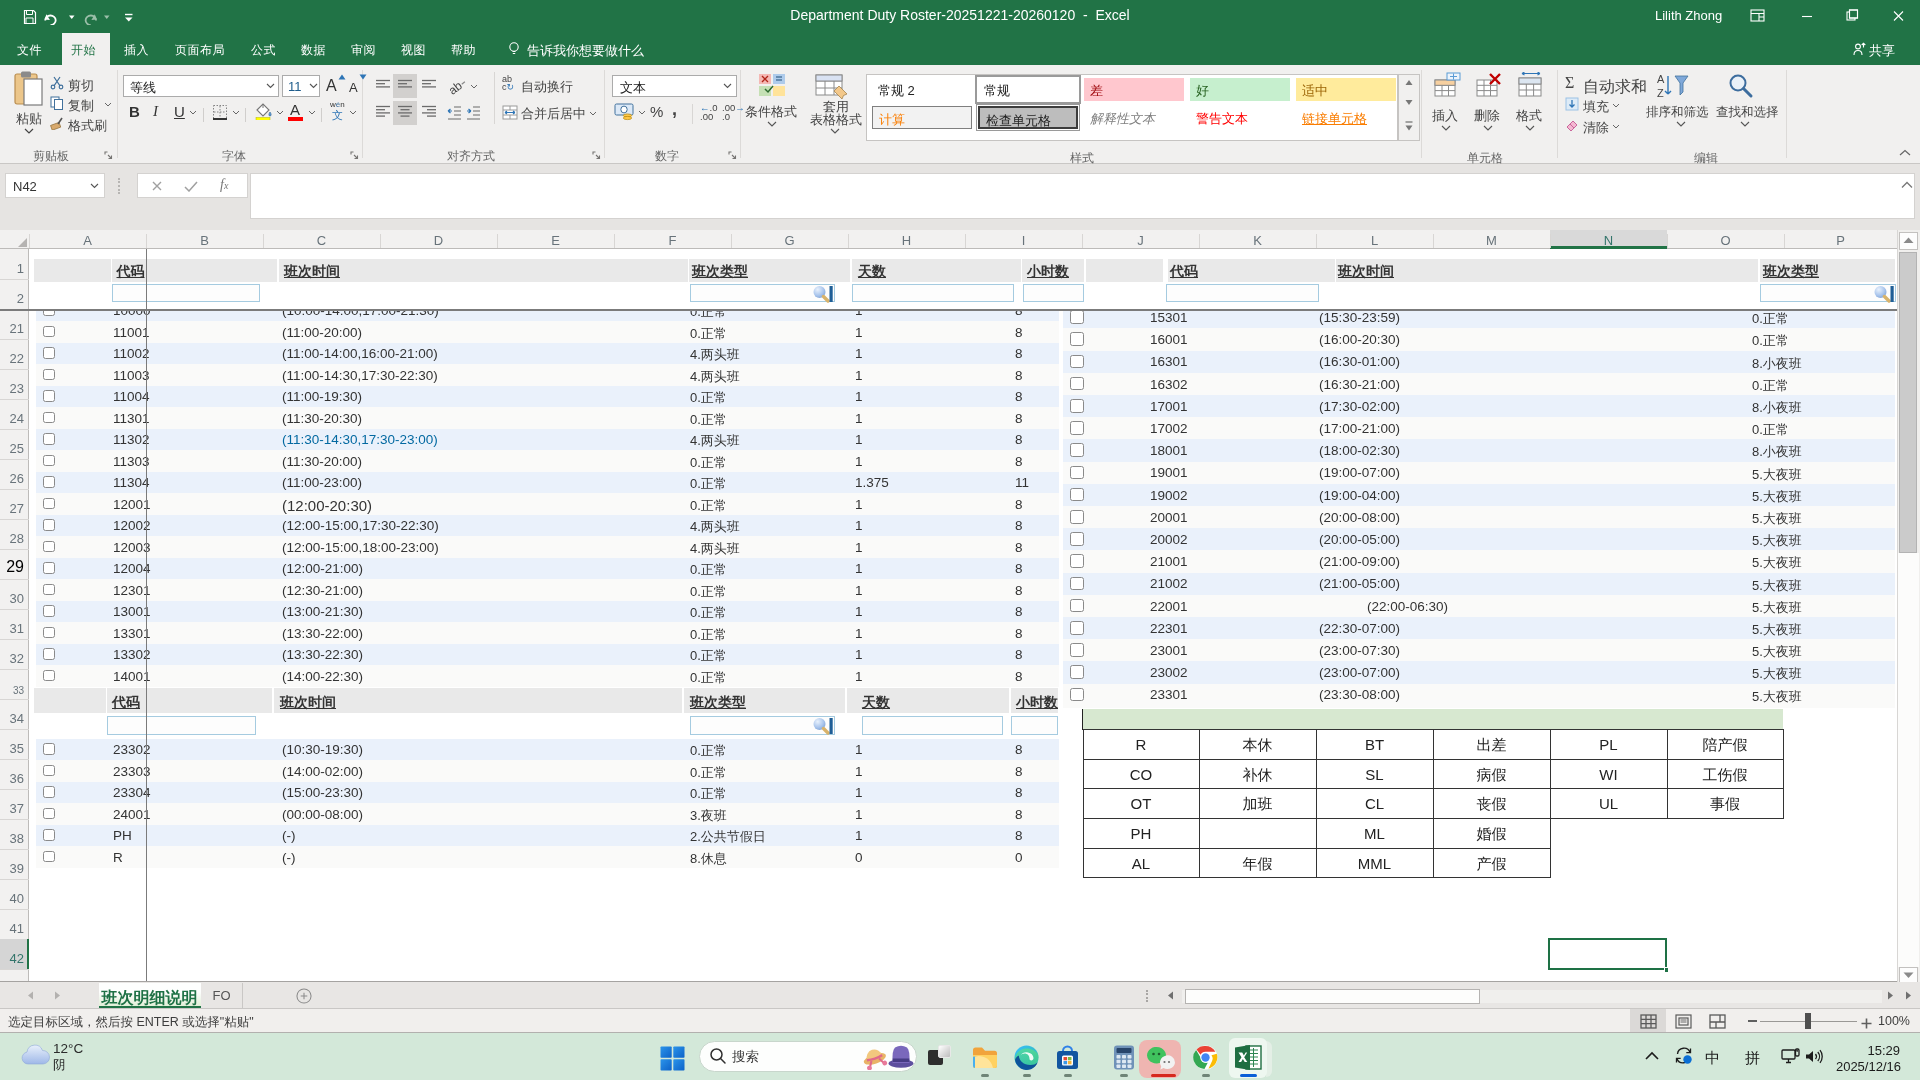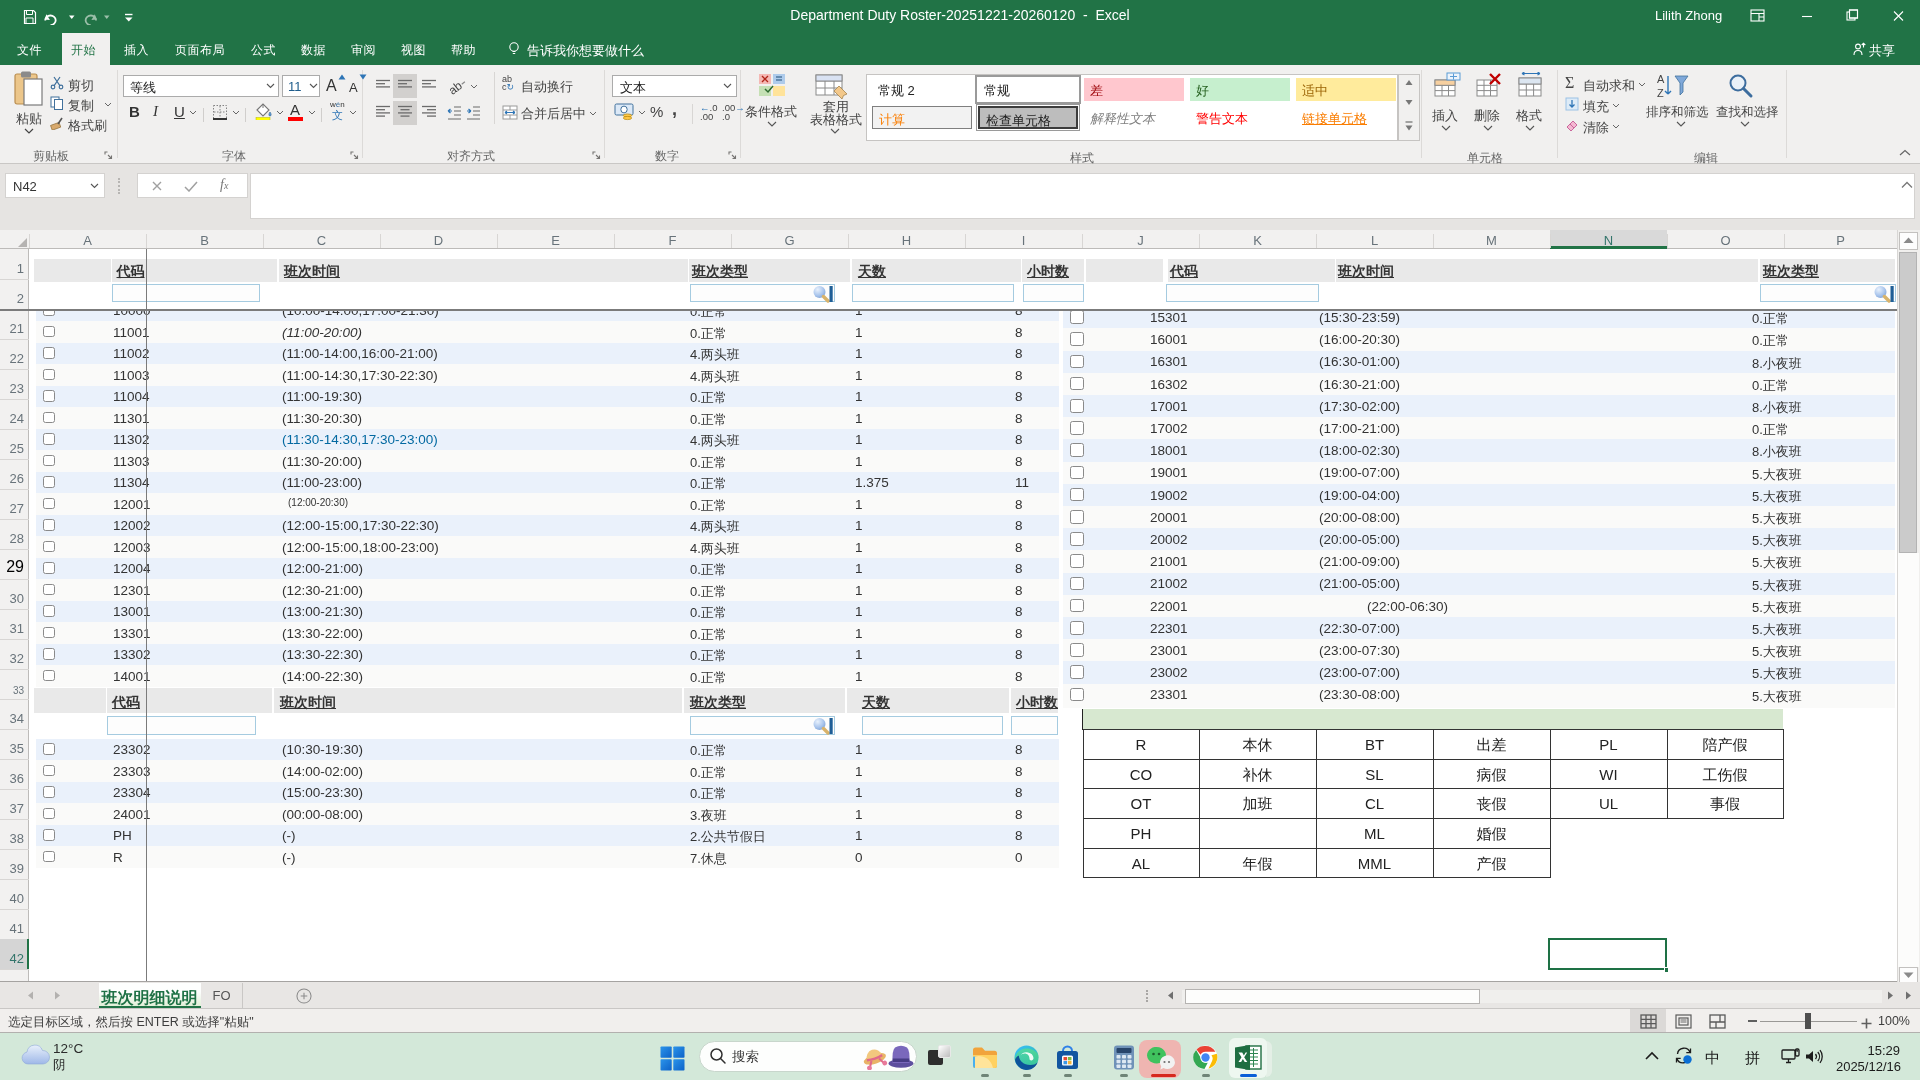--- a/index.html
+++ b/index.html
@@ -373,21 +373,21 @@
     <g stroke="#2e75b6" fill="none" stroke-width="1.1">
       <path d="M5 1.5 h18 M5 1.5 l2.5-1.5 M5 1.5 l2.5 1.5 M23 1.5 l-2.5-1.5 M23 1.5 l-2.5 1.5"></path>
     </g>
   </svg>
 <div class="ab" style="left:1516px;top:107px;font-size:13px;color:#444;">格式</div>
 <svg class="ab" style="left:1525px;top:125px" width="10" height="6">
     <path d="M1 1 l4 4 4-4" fill="none" stroke="#555" stroke-width="1.1"></path>
   </svg>
 <div class="ab" style="left:1467px;top:150px;font-size:12px;color:#666;">单元格</div>
 <div class="ab" style="left:1565px;top:74px;font-size:16px;color:#444;font-family:&quot;Liberation Serif&quot;,serif;">Σ</div>
-<div class="ab" style="left:1583px;top:77px;font-size:13px;color:#444;">自动求和</div>
+<div class="ab" style="left:1583px;top:77px;font-size:16px;color:#444;">自动求和</div>
 <svg class="ab" style="left:1638px;top:82px" width="8" height="5">
     <path d="M1 1 l3 3 3-3" fill="none" stroke="#666" stroke-width="1"></path>
   </svg>
 <svg class="ab" style="left:1565px;top:97px" width="14" height="14" viewBox="0 0 14 14">
     <rect x="1" y="1" width="12" height="12" fill="#ddebf7" stroke="#9bc2e6"></rect>
     <path d="M7 3 v7 M4.5 7.5 L7 10 l2.5-2.5" stroke="#2e75b6" fill="none" stroke-width="1.3"></path>
   </svg>
 <div class="ab" style="left:1583px;top:98px;font-size:13px;color:#444;">填充</div>
 <svg class="ab" style="left:1612px;top:103px" width="8" height="5">
     <path d="M1 1 l3 3 3-3" fill="none" stroke="#666" stroke-width="1"></path>
@@ -588,21 +588,21 @@
 <div class="ab" style="left:36px;top:-11.100000000000023px;width:1023px;height:21.5px;background:#eaf1fb;"></div>
 <div class="ab" style="left:43px;top:-6.600000000000023px;width:11.5px;height:11.5px;background:#fff;border:1.4px solid #8a8a8a;border-radius:2.5px;"></div>
 <div class="ab" style="left:113px;top:-7.900000000000034px;font-size:13.5px;color:#333;">10000</div>
 <div class="ab" style="left:282px;top:-7.900000000000034px;font-size:13.5px;color:#333;">(10:00-14:00,17:00-21:30)</div>
 <div class="ab" style="left:690px;top:-7.600000000000023px;font-size:13px;color:#333;">0.正常</div>
 <div class="ab" style="left:855px;top:-7.900000000000034px;font-size:13.5px;color:#333;">1</div>
 <div class="ab" style="left:1015px;top:-7.900000000000034px;font-size:13.5px;color:#333;">8</div>
 <div class="ab" style="left:36px;top:10.399999999999977px;width:1023px;height:21.5px;background:#fafaf9;"></div>
 <div class="ab" style="left:43px;top:14.899999999999977px;width:11.5px;height:11.5px;background:#fff;border:1.4px solid #8a8a8a;border-radius:2.5px;"></div>
 <div class="ab" style="left:113px;top:13.599999999999966px;font-size:13.5px;color:#333;">11001</div>
-<div class="ab" style="left:282px;top:13.599999999999966px;font-size:13.5px;color:#333;font-style:italic;">(11:00-20:00)</div>
+<div class="ab" style="left:282px;top:13.599999999999966px;font-size:13.5px;color:#333;">(11:00-20:00)</div>
 <div class="ab" style="left:690px;top:13.899999999999977px;font-size:13px;color:#333;">0.正常</div>
 <div class="ab" style="left:855px;top:13.599999999999966px;font-size:13.5px;color:#333;">1</div>
 <div class="ab" style="left:1015px;top:13.599999999999966px;font-size:13.5px;color:#333;">8</div>
 <div class="ab" style="left:36px;top:31.899999999999977px;width:1023px;height:21.5px;background:#eaf1fb;"></div>
 <div class="ab" style="left:43px;top:36.39999999999998px;width:11.5px;height:11.5px;background:#fff;border:1.4px solid #8a8a8a;border-radius:2.5px;"></div>
 <div class="ab" style="left:113px;top:35.099999999999966px;font-size:13.5px;color:#333;">11002</div>
 <div class="ab" style="left:282px;top:35.099999999999966px;font-size:13.5px;color:#333;">(11:00-14:00,16:00-21:00)</div>
 <div class="ab" style="left:690px;top:35.39999999999998px;font-size:13px;color:#333;">4.两头班</div>
 <div class="ab" style="left:855px;top:35.099999999999966px;font-size:13.5px;color:#333;">1</div>
 <div class="ab" style="left:1015px;top:35.099999999999966px;font-size:13.5px;color:#333;">8</div>
@@ -644,21 +644,21 @@
 <div class="ab" style="left:36px;top:160.89999999999998px;width:1023px;height:21.5px;background:#eaf1fb;"></div>
 <div class="ab" style="left:43px;top:165.39999999999998px;width:11.5px;height:11.5px;background:#fff;border:1.4px solid #8a8a8a;border-radius:2.5px;"></div>
 <div class="ab" style="left:113px;top:164.09999999999997px;font-size:13.5px;color:#333;">11304</div>
 <div class="ab" style="left:282px;top:164.09999999999997px;font-size:13.5px;color:#333;">(11:00-23:00)</div>
 <div class="ab" style="left:690px;top:164.39999999999998px;font-size:13px;color:#333;">0.正常</div>
 <div class="ab" style="left:855px;top:164.09999999999997px;font-size:13.5px;color:#333;">1.375</div>
 <div class="ab" style="left:1015px;top:164.09999999999997px;font-size:13.5px;color:#333;">11</div>
 <div class="ab" style="left:36px;top:182.39999999999998px;width:1023px;height:21.5px;background:#fafaf9;"></div>
 <div class="ab" style="left:43px;top:186.89999999999998px;width:11.5px;height:11.5px;background:#fff;border:1.4px solid #8a8a8a;border-radius:2.5px;"></div>
 <div class="ab" style="left:113px;top:185.59999999999997px;font-size:13.5px;color:#333;">12001</div>
-<div class="ab" style="left:288px;top:185.59999999999997px;font-size:10px;color:#333;">(12:00-20:30)</div>
+<div class="ab" style="left:282px;top:185.59999999999997px;font-size:15px;color:#333;">(12:00-20:30)</div>
 <div class="ab" style="left:690px;top:185.89999999999998px;font-size:13px;color:#333;">0.正常</div>
 <div class="ab" style="left:855px;top:185.59999999999997px;font-size:13.5px;color:#333;">1</div>
 <div class="ab" style="left:1015px;top:185.59999999999997px;font-size:13.5px;color:#333;">8</div>
 <div class="ab" style="left:36px;top:203.89999999999998px;width:1023px;height:21.5px;background:#eaf1fb;"></div>
 <div class="ab" style="left:43px;top:208.39999999999998px;width:11.5px;height:11.5px;background:#fff;border:1.4px solid #8a8a8a;border-radius:2.5px;"></div>
 <div class="ab" style="left:113px;top:207.10000000000002px;font-size:13.5px;color:#333;">12002</div>
 <div class="ab" style="left:282px;top:207.10000000000002px;font-size:13.5px;color:#333;">(12:00-15:00,17:30-22:30)</div>
 <div class="ab" style="left:690px;top:207.39999999999998px;font-size:13px;color:#333;">4.两头班</div>
 <div class="ab" style="left:855px;top:207.10000000000002px;font-size:13.5px;color:#333;">1</div>
 <div class="ab" style="left:1015px;top:207.10000000000002px;font-size:13.5px;color:#333;">8</div>
@@ -763,21 +763,21 @@
 <div class="ab" style="left:43px;top:518.4px;width:11.5px;height:11.5px;background:#fff;border:1.4px solid #8a8a8a;border-radius:2.5px;"></div>
 <div class="ab" style="left:113px;top:517.1px;font-size:13.5px;color:#333;">PH</div>
 <div class="ab" style="left:282px;top:517.1px;font-size:13.5px;color:#333;">(-)</div>
 <div class="ab" style="left:690px;top:517.4px;font-size:13px;color:#333;">2.公共节假日</div>
 <div class="ab" style="left:855px;top:517.1px;font-size:13.5px;color:#333;">1</div>
 <div class="ab" style="left:1015px;top:517.1px;font-size:13.5px;color:#333;">8</div>
 <div class="ab" style="left:36px;top:535.4px;width:1023px;height:21.5px;background:#fafaf9;"></div>
 <div class="ab" style="left:43px;top:539.9px;width:11.5px;height:11.5px;background:#fff;border:1.4px solid #8a8a8a;border-radius:2.5px;"></div>
 <div class="ab" style="left:113px;top:538.6px;font-size:13.5px;color:#333;">R</div>
 <div class="ab" style="left:282px;top:538.6px;font-size:13.5px;color:#333;">(-)</div>
-<div class="ab" style="left:690px;top:538.9px;font-size:13px;color:#333;">7.休息</div>
+<div class="ab" style="left:690px;top:538.9px;font-size:13px;color:#333;">8.休息</div>
 <div class="ab" style="left:855px;top:538.6px;font-size:13.5px;color:#333;">0</div>
 <div class="ab" style="left:1015px;top:538.6px;font-size:13.5px;color:#333;">0</div>
 <div class="ab" style="left:1063px;top:-4.800000000000011px;width:832px;height:22.2px;background:#eaf1fb;"></div>
 <div class="ab" style="left:1070px;top:-0.8000000000000114px;width:13.5px;height:13.5px;background:#fff;border:1.4px solid #8a8a8a;border-radius:2.5px;"></div>
 <div class="ab" style="left:1150px;top:-1.0px;font-size:13.5px;color:#333;">15301</div>
 <div class="ab" style="left:1319px;top:-1.0px;font-size:13.5px;color:#333;">(15:30-23:59)</div>
 <div class="ab" style="left:1752px;top:-0.8000000000000114px;font-size:13px;color:#333;">0.正常</div>
 <div class="ab" style="left:1063px;top:17.399999999999977px;width:832px;height:22.2px;background:#fafaf9;"></div>
 <div class="ab" style="left:1070px;top:21.399999999999977px;width:13.5px;height:13.5px;background:#fff;border:1.4px solid #8a8a8a;border-radius:2.5px;"></div>
 <div class="ab" style="left:1150px;top:21.19999999999999px;font-size:13.5px;color:#333;">16001</div>

